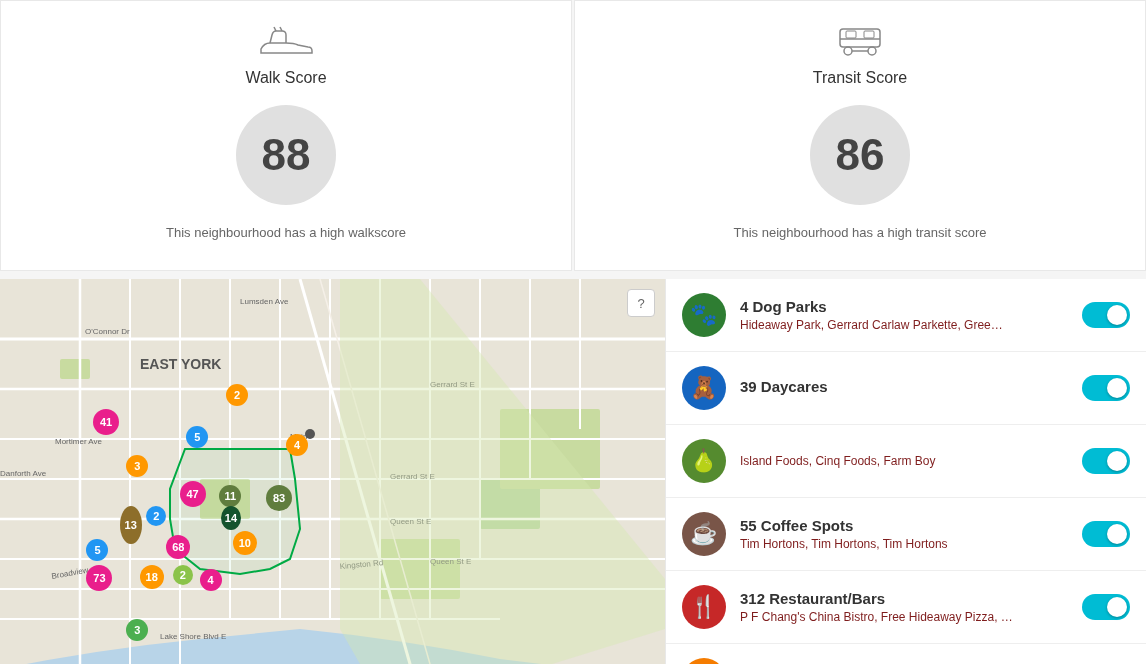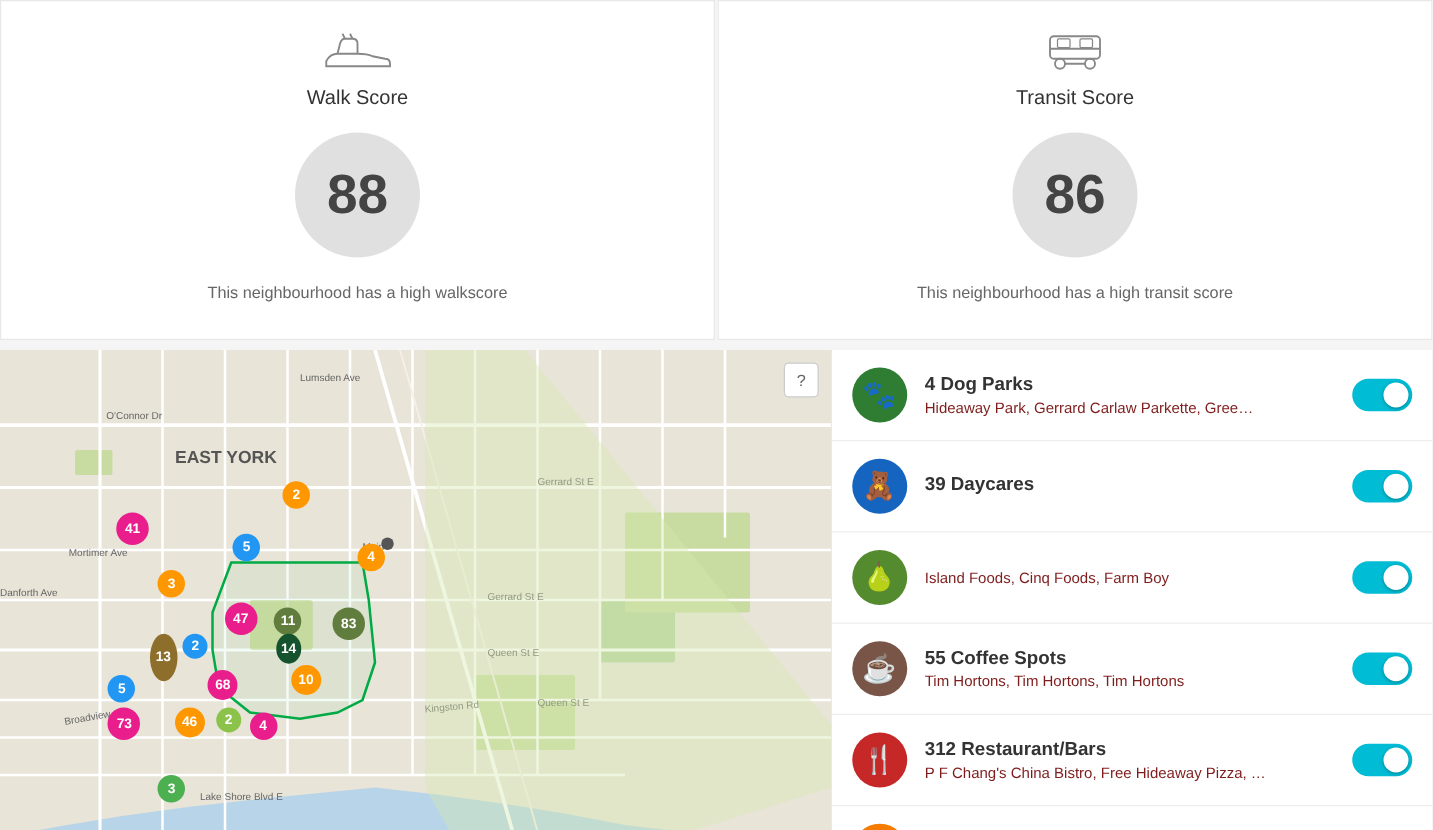--- a/index.html
+++ b/index.html
@@ -318,21 +318,21 @@
       <div class="map-pin" style="width:22px;height:38px;background:#8d6e2a;top:54%;left:18%;">13</div>
 
       <div class="map-pin" style="width:20px;height:20px;background:#2196f3;top:54%;left:22%;">2</div>
 
       <div class="map-pin" style="width:20px;height:24px;background:#14532d;top:54%;left:26%;margin-left:48px;">14</div>
 
       <div class="map-pin" style="width:22px;height:22px;background:#2196f3;top:62%;left:13%;">5</div>
 
       <div class="map-pin" style="width:26px;height:26px;background:#e91e8c;top:68%;left:13%;">73</div>
 
-      <div class="map-pin" style="width:24px;height:24px;background:#ff9800;top:68%;left:21%;">46</div>
+      <div class="map-pin" style="width:24px;height:24px;background:#ff9800;top:68%;left:21%;">18</div>
 
       <div class="map-pin" style="width:20px;height:20px;background:#8bc34a;top:68%;left:26%;">2</div>
 
       <div class="map-pin" style="width:22px;height:22px;background:#e91e8c;top:69%;left:30%;">4</div>
 
       <div class="map-pin" style="width:24px;height:24px;background:#ff9800;top:60%;left:35%;">10</div>
 
       <div class="map-pin" style="width:24px;height:24px;background:#e91e8c;top:61%;left:25%;">68</div>
 
       <div class="map-pin" style="width:22px;height:22px;background:#4caf50;top:81%;left:19%;">3</div>

